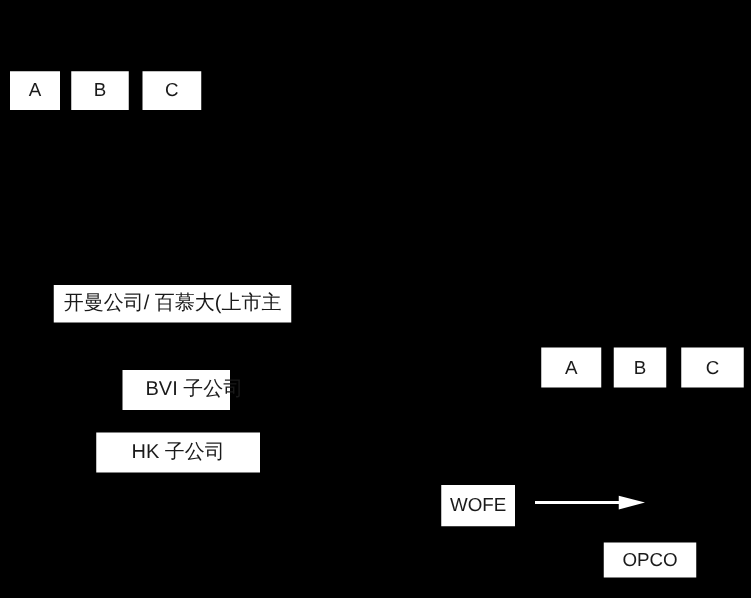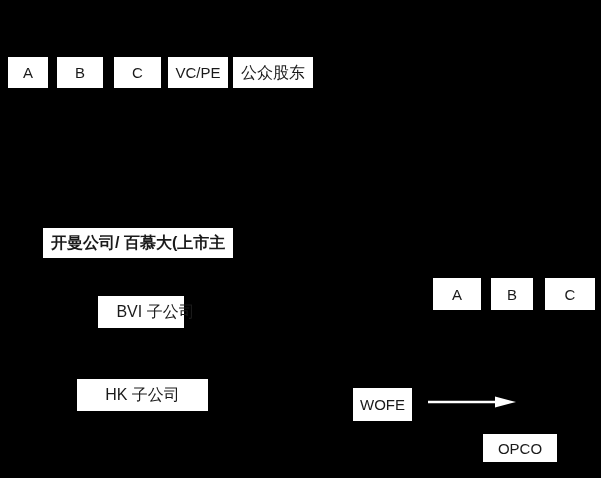--- a/index.html
+++ b/index.html
@@ -33,23 +33,23 @@
   .top-a      { left: 8px;   top: 57px;  width: 40px; height: 31px; }
   .top-b      { left: 57px;  top: 57px;  width: 46px; height: 31px; }
   .top-c      { left: 114px; top: 57px;  width: 47px; height: 31px; }
   .top-vcpe   { left: 168px; top: 57px;  width: 60px; height: 31px; }
   .top-public { left: 233px; top: 57px;  width: 80px; height: 31px; }
 
   
   .spv    { left: 97px; top: 162px; width: 87px;  height: 28px; }
   .listco { left: 43px; top: 228px; width: 190px; height: 30px;
             justify-content: flex-start; padding-left: 8px;
-            overflow: hidden; font-size: 17px; font-weight: bold; }
+            overflow: hidden; font-size: 17px; }
   .bvi    { left: 98px; top: 296px; width: 86px;  height: 32px; padding-left: 29px; }
-  .hk     { left: 77px; top: 379px; width: 131px; height: 32px; }
+  .hk     { left: 77px; top: 346px; width: 131px; height: 32px; }
 
   
   .r-a { left: 433px; top: 278px; width: 48px; height: 32px; }
   .r-b { left: 491px; top: 278px; width: 42px; height: 32px; }
   .r-c { left: 545px; top: 278px; width: 50px; height: 32px; }
 
   
   .wofe { left: 353px; top: 388px; width: 59px; height: 33px; }
   .opco { left: 483px; top: 434px; width: 74px; height: 28px; text-align: right; }
 
@@ -62,22 +62,20 @@
   }
 </style>
 </head>
 <body>
 
 <div class="stage">
 
   <div class="box top-a">A</div>
   <div class="box top-b">B</div>
   <div class="box top-c">C</div>
-  <div class="box top-vcpe">VC/PE</div>
-  <div class="box top-public cn">公众股东</div>
 
   <div class="box listco cn">开曼公司/ 百慕大(上市主</div>
   <div class="box bvi cn">BVI 子公司</div>
   <div class="box hk cn">HK 子公司</div>
 
   <div class="box r-a">A</div>
   <div class="box r-b">B</div>
   <div class="box r-c">C</div>
 
   <div class="box wofe">WOFE</div>

